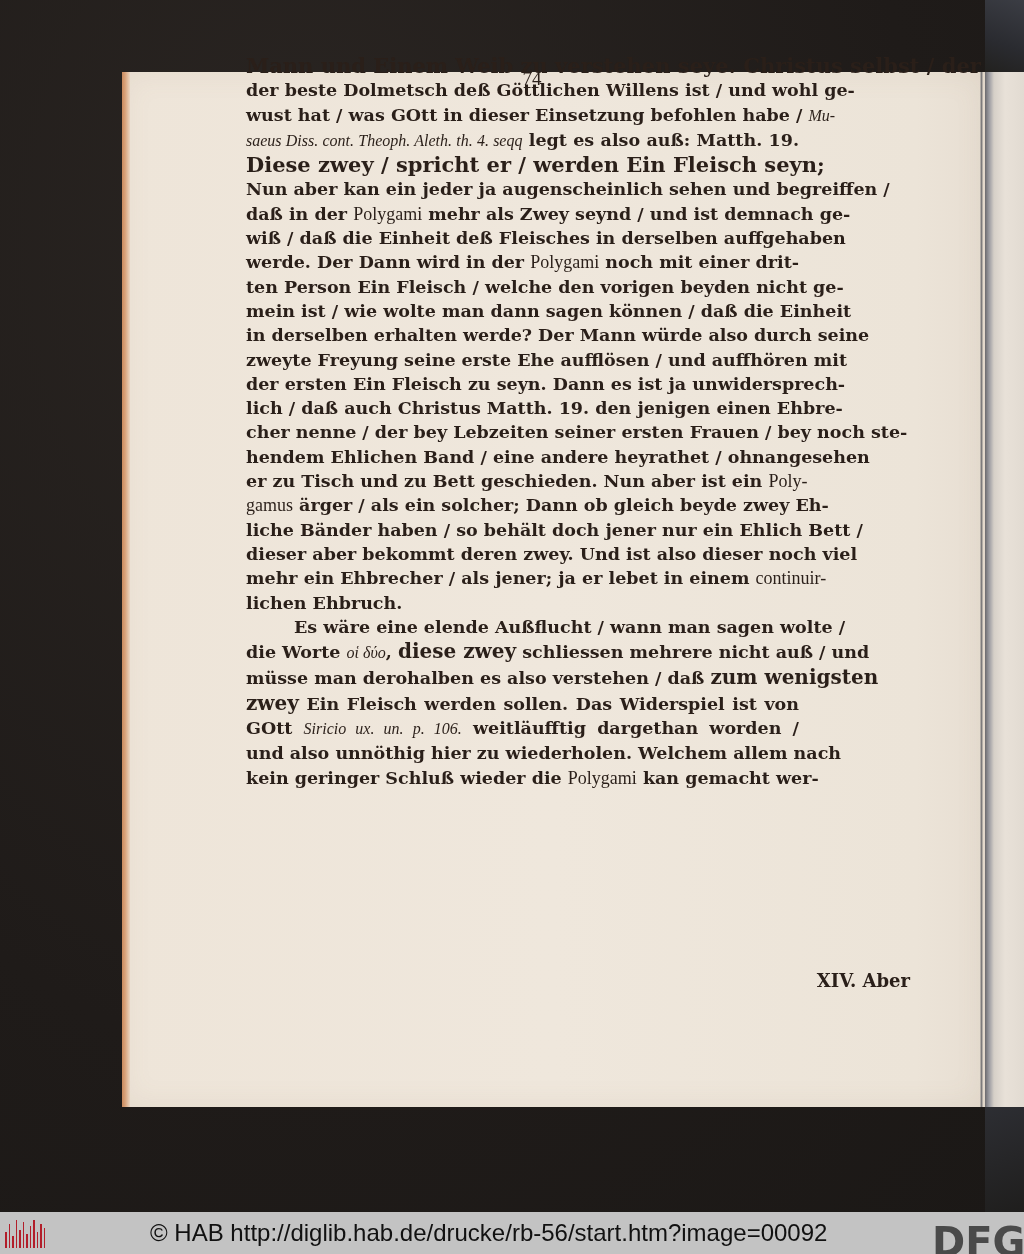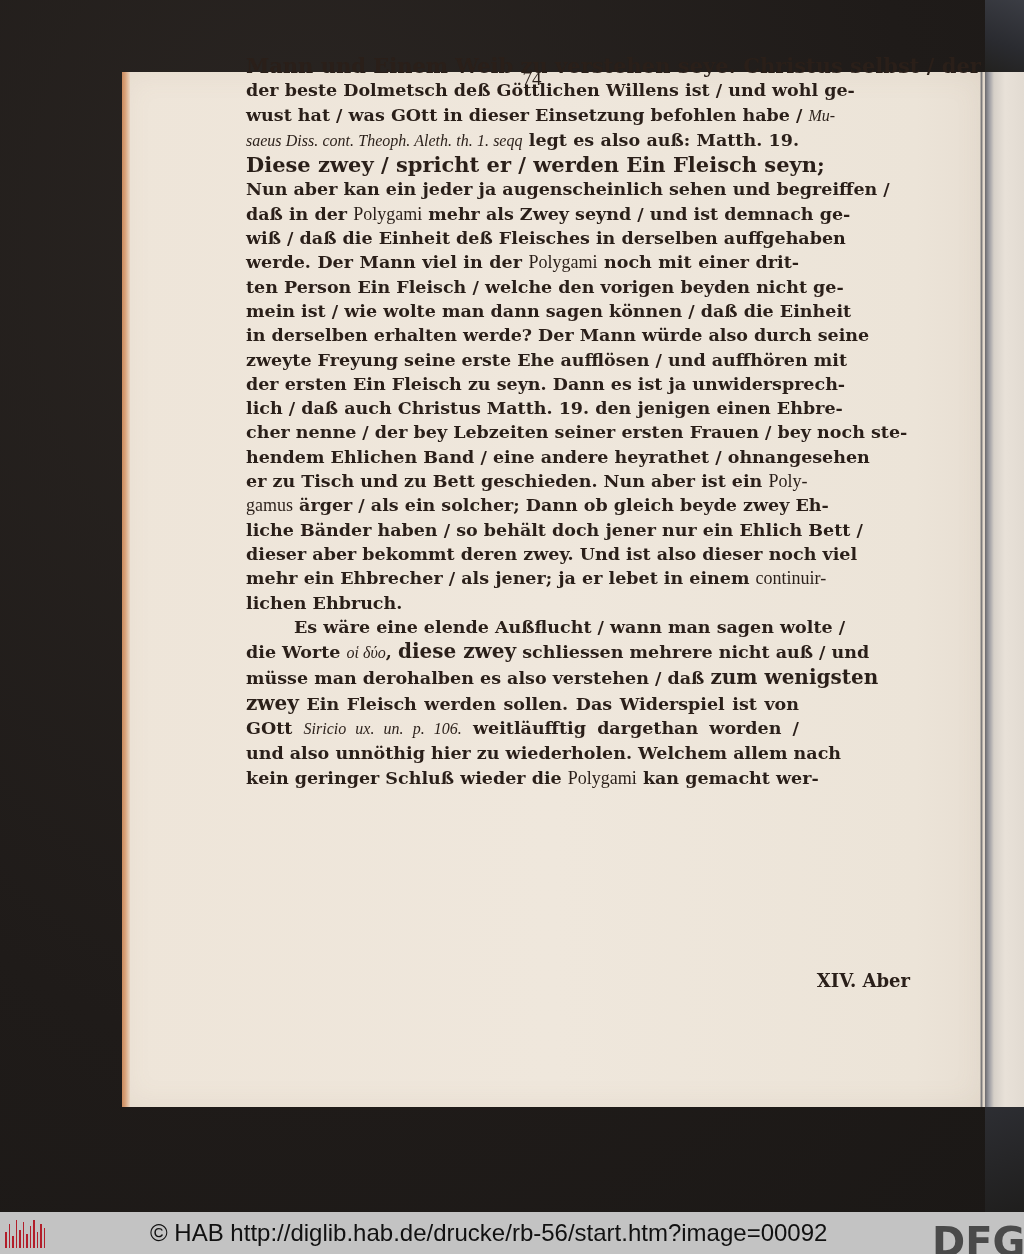--- a/index.html
+++ b/index.html
@@ -92,26 +92,26 @@
   <div class="page-edge-left"></div>
   <div class="spine-line"></div>
 </div>
 
 <div class="page-number">74</div>
 
 <div class="text-block">
   <span class="line big"><span>Mann und Einem Weib zu verstehen seye. Christus selbst / der</span></span>
   <span class="line"><span>der beste Dolmetsch deß Göttlichen Willens ist / und wohl ge-</span></span>
   <span class="line"><span>wust hat / was GOtt in dieser Einsetzung befohlen habe / </span><span class="ital">Mu-</span></span>
-  <span class="line"><span class="ital">saeus Diss. cont. Theoph. Aleth. th. 1. seqq</span><span> legt es also auß: Matth. 19.</span></span>
+  <span class="line"><span class="ital">saeus Diss. cont. Theoph. Aleth. th. 4. seqq</span><span> legt es also auß: Matth. 19.</span></span>
   <span class="line big"><span>Diese zwey / spricht er / werden Ein Fleisch seyn;</span></span>
   <span class="line"><span>Nun aber kan ein jeder ja augenscheinlich sehen und begreiffen /</span></span>
   <span class="line"><span>daß in der </span><span class="antiqua">Polygami</span><span> mehr als Zwey seynd / und ist demnach ge-</span></span>
   <span class="line"><span>wiß / daß die Einheit deß Fleisches in derselben auffgehaben</span></span>
-  <span class="line"><span>werde.   Der Mann viel in der </span><span class="antiqua">Polygami</span><span> noch mit einer drit-</span></span>
+  <span class="line"><span>werde.   Der Dann wird in der </span><span class="antiqua">Polygami</span><span> noch mit einer drit-</span></span>
   <span class="line"><span>ten Person Ein Fleisch / welche den vorigen beyden nicht ge-</span></span>
   <span class="line"><span>mein ist / wie wolte man dann sagen können / daß die Einheit</span></span>
   <span class="line"><span>in derselben erhalten werde? Der Mann würde also durch seine</span></span>
   <span class="line"><span>zweyte Freyung seine erste Ehe aufflösen / und auffhören mit</span></span>
   <span class="line"><span>der ersten Ein Fleisch zu seyn.   Dann es ist ja unwidersprech-</span></span>
   <span class="line"><span>lich / daß auch Christus Matth. 19. den jenigen einen Ehbre-</span></span>
   <span class="line"><span>cher nenne / der bey Lebzeiten seiner ersten Frauen / bey noch ste-</span></span>
   <span class="line"><span>hendem Ehlichen Band / eine andere heyrathet / ohnangesehen</span></span>
   <span class="line"><span>er zu Tisch und zu Bett geschieden.   Nun aber ist ein </span><span class="antiqua">Poly-</span></span>
   <span class="line"><span class="antiqua">gamus</span><span> ärger / als ein solcher; Dann ob gleich beyde zwey Eh-</span></span>

